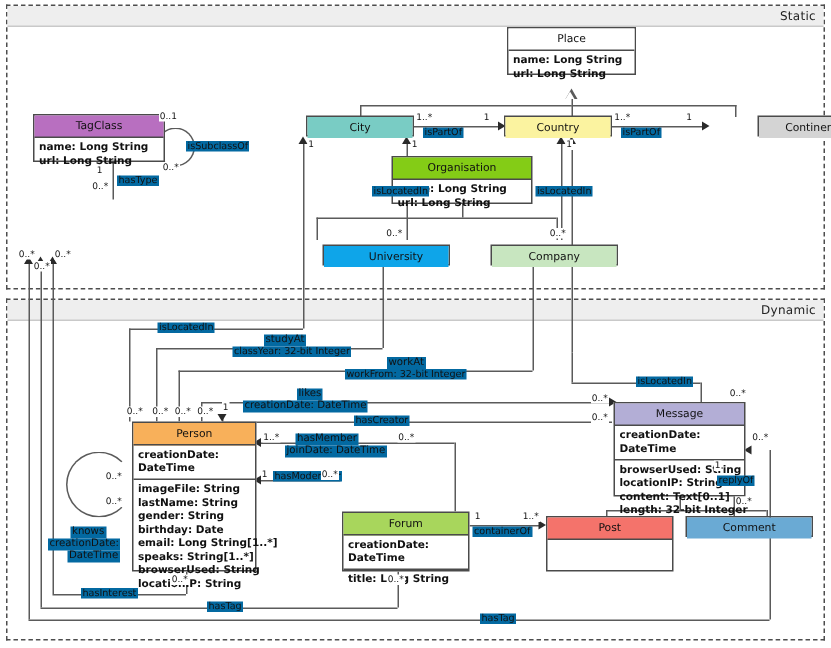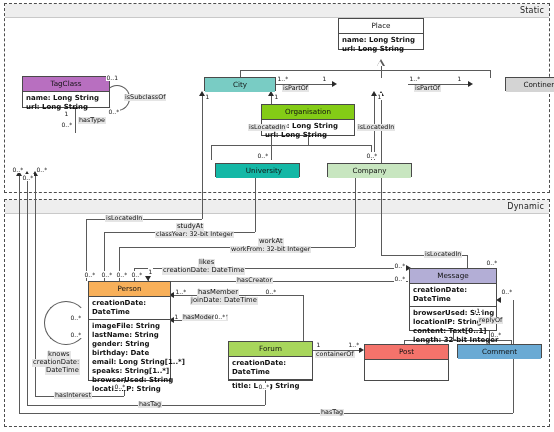--- a/index.html
+++ b/index.html
@@ -25,21 +25,21 @@
             line-height:1.28;color:#111;border-bottom:1px solid #4a4a4a;}
   .cls .sec:last-child{border-bottom:none;font-weight:bold;}
   .cls .sec.bold{font-weight:bold;font-size:7px;}
   .cls .sec .ln{display:block;white-space:nowrap;}
 
   
   .ln-h{position:absolute;height:0;border-top:1px solid #5a5a5a;}
   .ln-v{position:absolute;width:0;border-left:1px solid #5a5a5a;}
 
   .lbl{position:absolute;font-size:6.4px;color:#111;white-space:nowrap;
-       background:#e5e5e5;padding:0 1px;line-height:1.15;}
+       background:#0369a1;padding:0 1px;line-height:1.15;}
   .lbl.b{font-weight:normal;font-size:6.8px;text-align:center;}
   .mult{position:absolute;font-size:6px;color:#111;white-space:nowrap;
         background:#fff;padding:0 .5px;}
 
   
   .arw{position:absolute;width:0;height:0;}
   .arw.r{border-top:3px solid transparent;border-bottom:3px solid transparent;
          border-left:5px solid #2a2a2a;}
   .arw.l{border-top:3px solid transparent;border-bottom:3px solid transparent;
          border-right:5px solid #2a2a2a;}
@@ -189,35 +189,38 @@
     <div class="sec">
       <span class="ln">name: Long String</span>
       <span class="ln">url: Long String</span>
     </div>
   </div>
 
   <div class="cls" style="left:204px;top:77px;width:72px;height:14px;">
     <div class="hdr nobord" style="background:#79ccc4;">City</div>
   </div>
 
+  <div class="cls" style="left:336px;top:77px;width:72px;height:14px;">
+    <div class="hdr nobord" style="background:#fbf3a0;">Country</div>
+  </div>
 
   <div class="cls" style="left:471px;top:77px;width:72px;height:14px;margin-left:34px;">
     <div class="hdr nobord" style="background:#d4d4d4;">Continent</div>
   </div>
 
   <div class="cls" style="left:261px;top:104px;width:94px;height:32px;">
     <div class="hdr" style="background:#84cc16;">Organisation</div>
     <div class="sec">
       <span class="ln">name: Long String</span>
       <span class="ln">url: Long String</span>
     </div>
   </div>
 
   <div class="cls" style="left:215px;top:163px;width:85px;height:14px;">
-    <div class="hdr nobord" style="background:#14b8a6;padding-left:15px;">University</div>
+    <div class="hdr nobord" style="background:#0ea5e9;padding-left:15px;">University</div>
   </div>
 
   <div class="cls" style="left:327px;top:163px;width:85px;height:14px;">
     <div class="hdr nobord" style="background:#c8e6c0;">Company</div>
   </div>
 
   <div class="cls" style="left:88px;top:281px;width:83px;height:100px;">
     <div class="hdr" style="background:#f8b05a;">Person</div>
     <div class="sec bold">creationDate: DateTime</div>
     <div class="sec">

